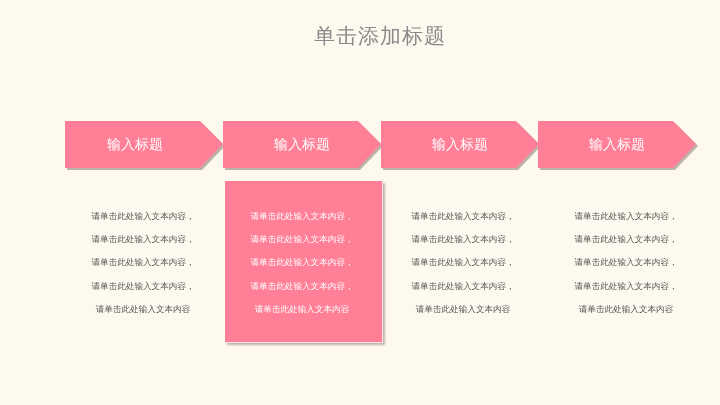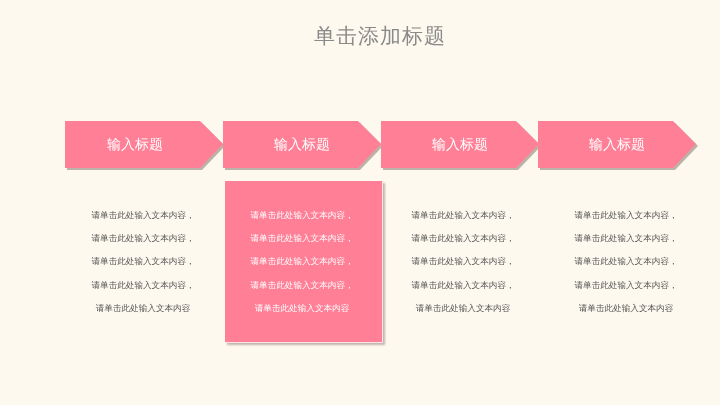--- a/index.html
+++ b/index.html
@@ -3,21 +3,21 @@
 <meta charset="utf-8">
 <style>
   * { margin:0; padding:0; box-sizing:border-box; }
   html, body { width:720px; height:405px; overflow:hidden; }
   body { background:#fdf9ee; font-family:"DejaVu Sans", "Liberation Sans", sans-serif; position:relative; }
   .title { position:absolute; left:0; top:22px; width:720px; text-align:center; font-size:21px; color:#8a8a8a; font-family:"DejaVu Serif", serif; letter-spacing:1px;padding-left:40px; }
   .arrow { position:absolute; top:121px; height:48px; }
   .arrow svg { position:absolute; left:0; top:0; overflow:visible; }
   .arrow .lbl { position:absolute; left:0; top:0; height:46px; line-height:46px; text-align:center; color:#fff; font-size:14px; font-family:"DejaVu Serif", serif; }
   .col { position:absolute; top:205px; width:160px; text-align:center; }
-  .col .line { font-size:8.6px; color:#555; height:23.2px; line-height:23.2px; font-family:Liberation Mono, monospace; white-space:nowrap;text-align:center; }
+  .col .line { font-size:8.6px; color:#555; height:23.2px; line-height:23.2px; font-family:Liberation Sans, sans-serif; white-space:nowrap;text-align:center; }
   .col.hl .line { color:#fff; }
   .hlbox { position:absolute; left:225px; top:181px; width:158px; height:162px; background:#ff7f96; box-shadow:2px 2px 2px rgba(120,100,90,0.45); border-right:1px solid #ffe0e6; border-bottom:1px solid #ffe0e6; }
 </style>
 </head>
 <body>
 
 <div class="title">单击添加标题</div>
 
 <div class="arrow" style="left:65px;width:158px;">
   <svg width="158" height="48">

